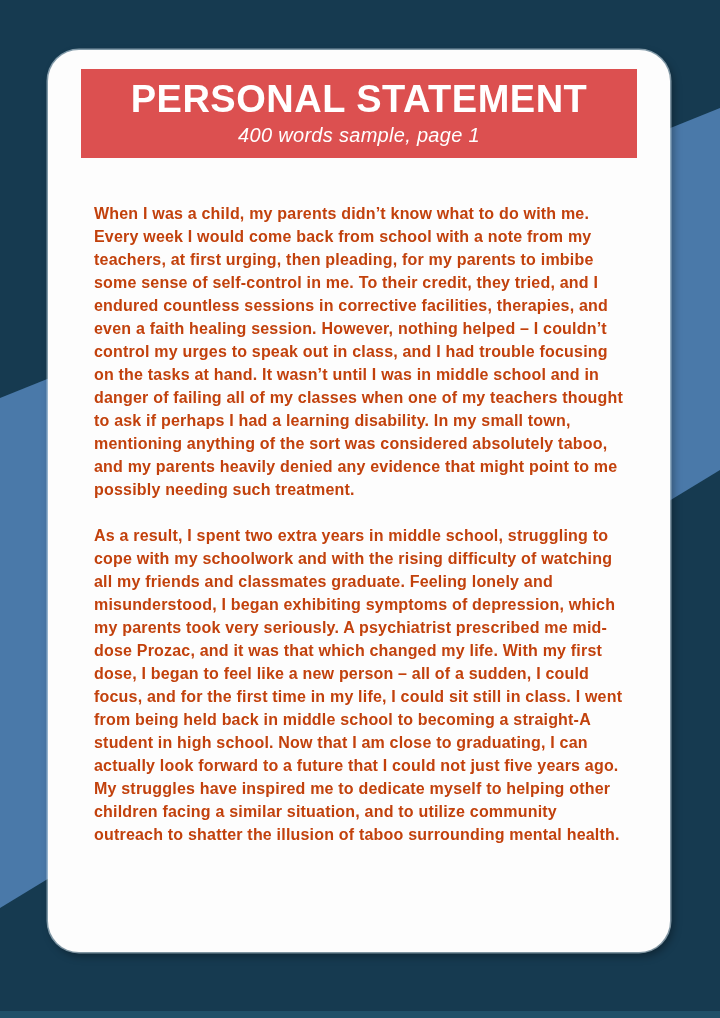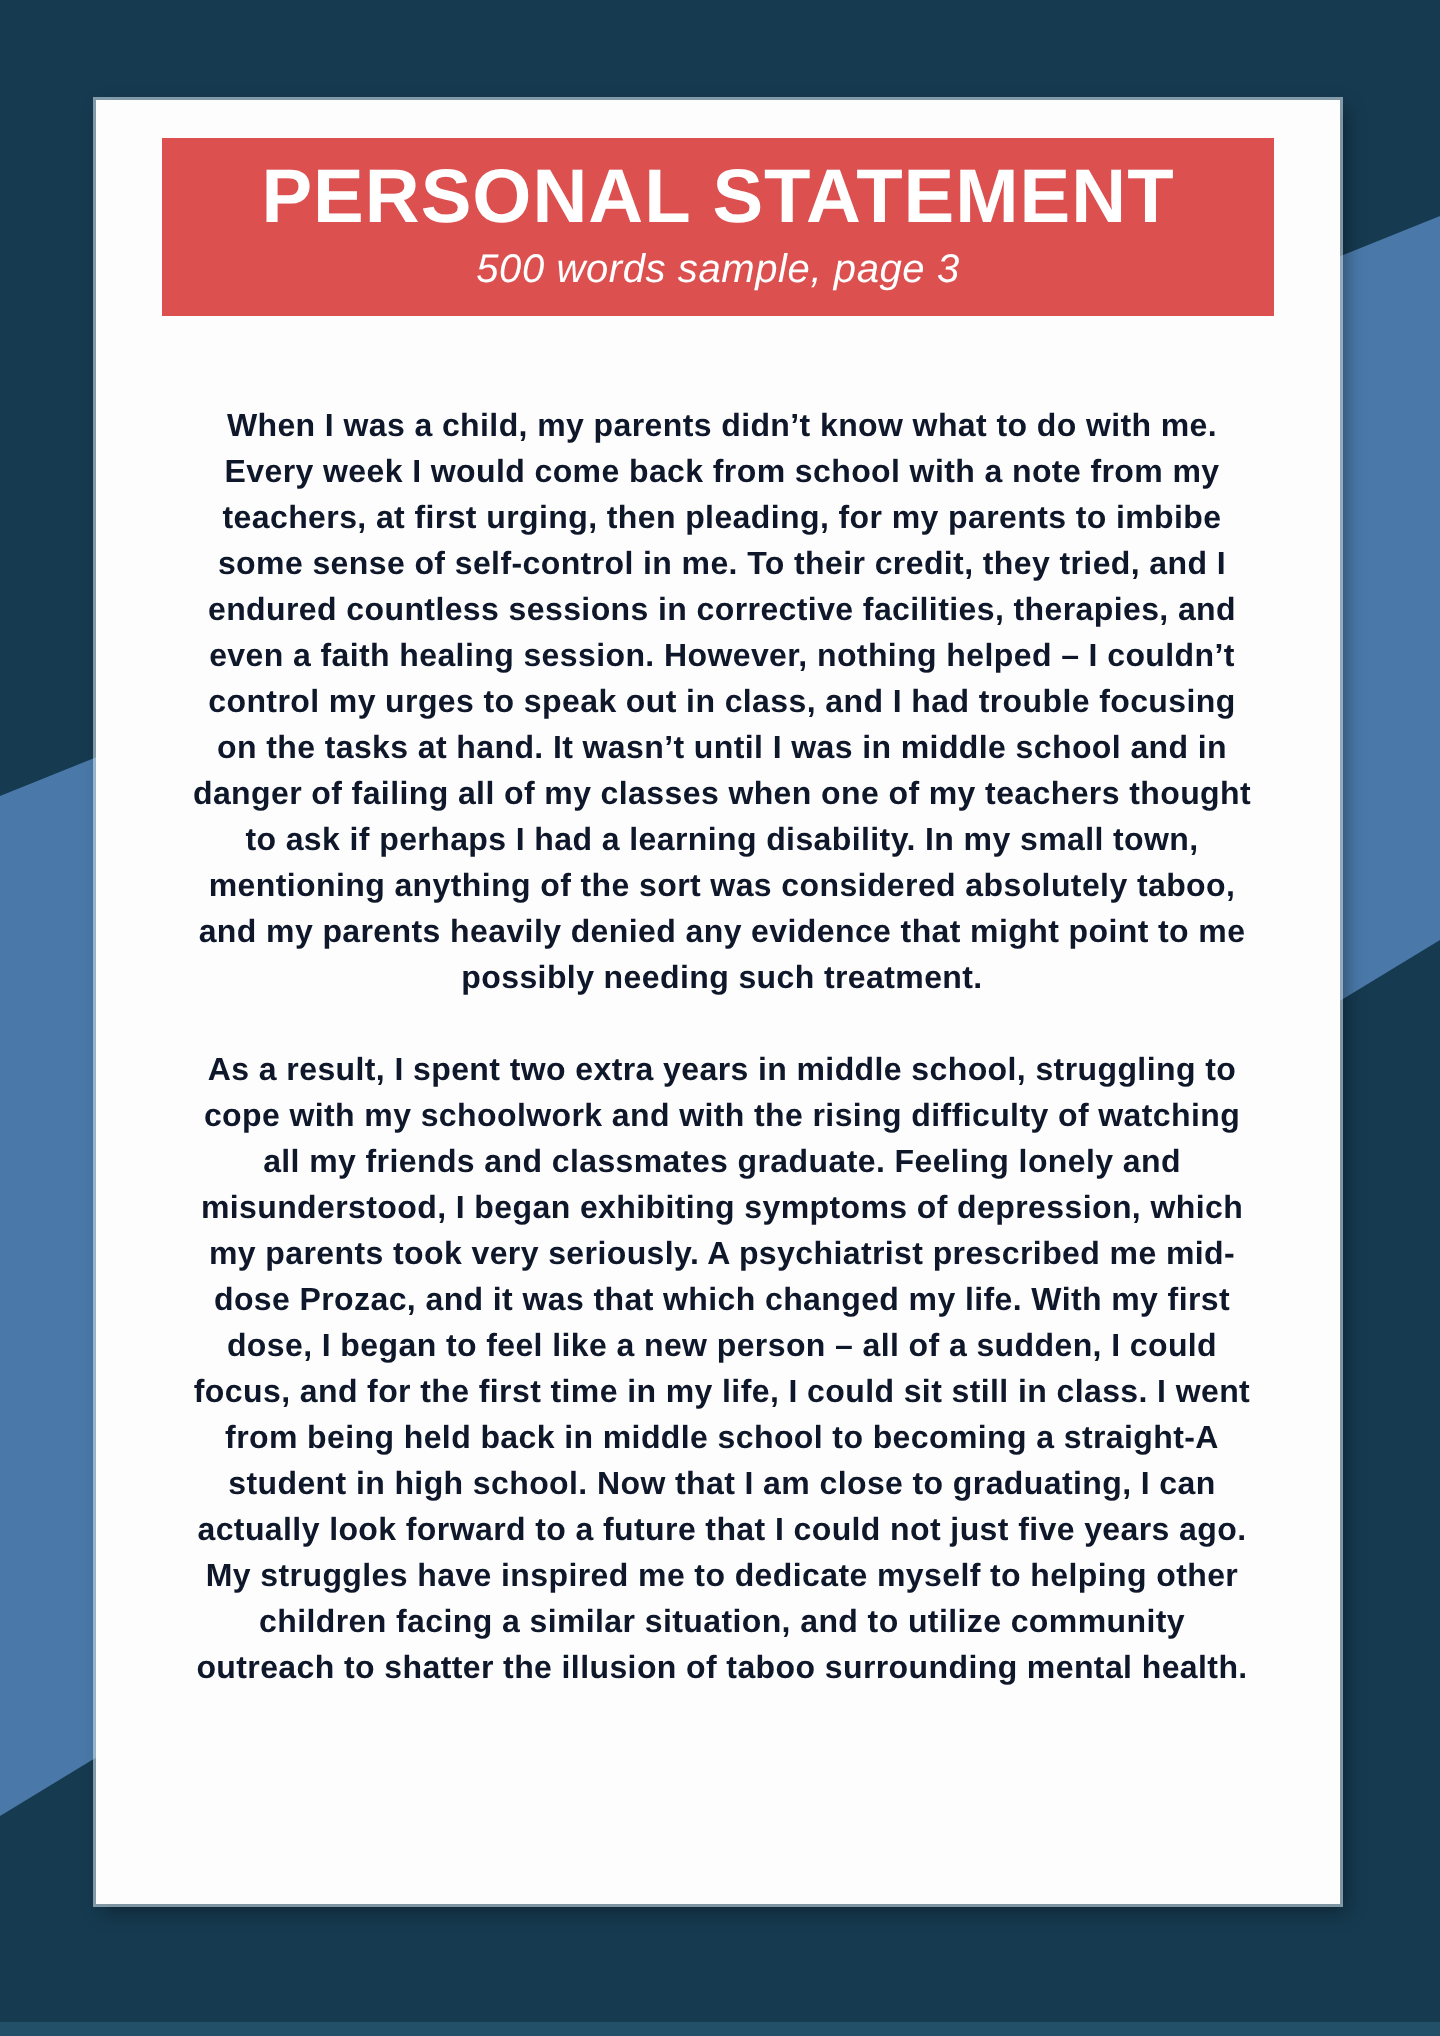--- a/index.html
+++ b/index.html
@@ -20,20 +20,21 @@
     position:absolute;left:0;right:0;bottom:0;height:7px;
     background:#215068;
     z-index:2;
   }
   .paper{
     position:absolute;left:48px;top:50px;
     width:622px;height:902px;
     background:#fdfdfd;
     box-shadow:0 0 0 1.5px rgba(220,236,246,.55), 3px 4px 9px rgba(0,0,0,.35);
     z-index:3;
+    border-radius:31px;
   }
   .banner{
     margin:19px 33px 0 33px;
     height:89px;
     background:#dc5050;
     display:flex;flex-direction:column;
     align-items:center;justify-content:center;
     color:#ffffff;
   }
   .banner-title{
@@ -45,26 +46,25 @@
   }
   .banner-subtitle{
     font-size:20px;
     font-style:italic;
     margin-top:4px;
     letter-spacing:.3px;
   }
   .doc-body{
     margin-top:44px;
     padding:0 42px 0 46px;
-    color:#0f172a;
+    color:#c2410c;
     font-size:16px;
     line-height:23px;
     font-weight:700;
     letter-spacing:.2px;
-    text-align:center;
   }
   .doc-body p{margin:0 0 23px 0;}
   .footer-logo{
     position:absolute;left:0;right:0;top:953px;
     height:58px;
     display:flex;align-items:center;justify-content:center;
     gap:6px;
     z-index:4;
   }
   .quill{width:42px;height:54px;flex:0 0 auto;margin-top:-2px;}
@@ -86,21 +86,21 @@
 
 <div class="screen">
 
   <div class="band"></div>
   <div class="bottom-strip"></div>
 
   <div class="paper">
 
     <div class="banner">
       <div class="banner-title">PERSONAL STATEMENT</div>
-      <div class="banner-subtitle">500 words sample, page 3</div>
+      <div class="banner-subtitle">400 words sample, page 1</div>
     </div>
 
     <div class="doc-body">
       <p>When I was a child, my parents didn’t know what to do with me. Every week I would come back from school with a note from my teachers, at first urging, then pleading, for my parents to imbibe some sense of self-control in me. To their credit, they tried, and I endured countless sessions in corrective facilities, therapies, and even a faith healing session. However, nothing helped – I couldn’t control my urges to speak out in class, and I had trouble focusing on the tasks at hand. It wasn’t until I was in middle school and in danger of failing all of my classes when one of my teachers thought to ask if perhaps I had a learning disability. In my small town, mentioning anything of the sort was considered absolutely taboo, and my parents heavily denied any evidence that might point to me possibly needing such treatment.</p>
       <p>As a result, I spent two extra years in middle school, struggling to cope with my schoolwork and with the rising difficulty of watching all my friends and classmates graduate. Feeling lonely and misunderstood, I began exhibiting symptoms of depression, which my parents took very seriously. A psychiatrist prescribed me mid-dose Prozac, and it was that which changed my life. With my first dose, I began to feel like a new person – all of a sudden, I could focus, and for the first time in my life, I could sit still in class. I went from being held back in middle school to becoming a straight-A student in high school. Now that I am close to graduating, I can actually look forward to a future that I could not just five years ago. My struggles have inspired me to dedicate myself to helping other children facing a similar situation, and to utilize community outreach to shatter the illusion of taboo surrounding mental health.</p>
     </div>
 
   </div>
 
 

